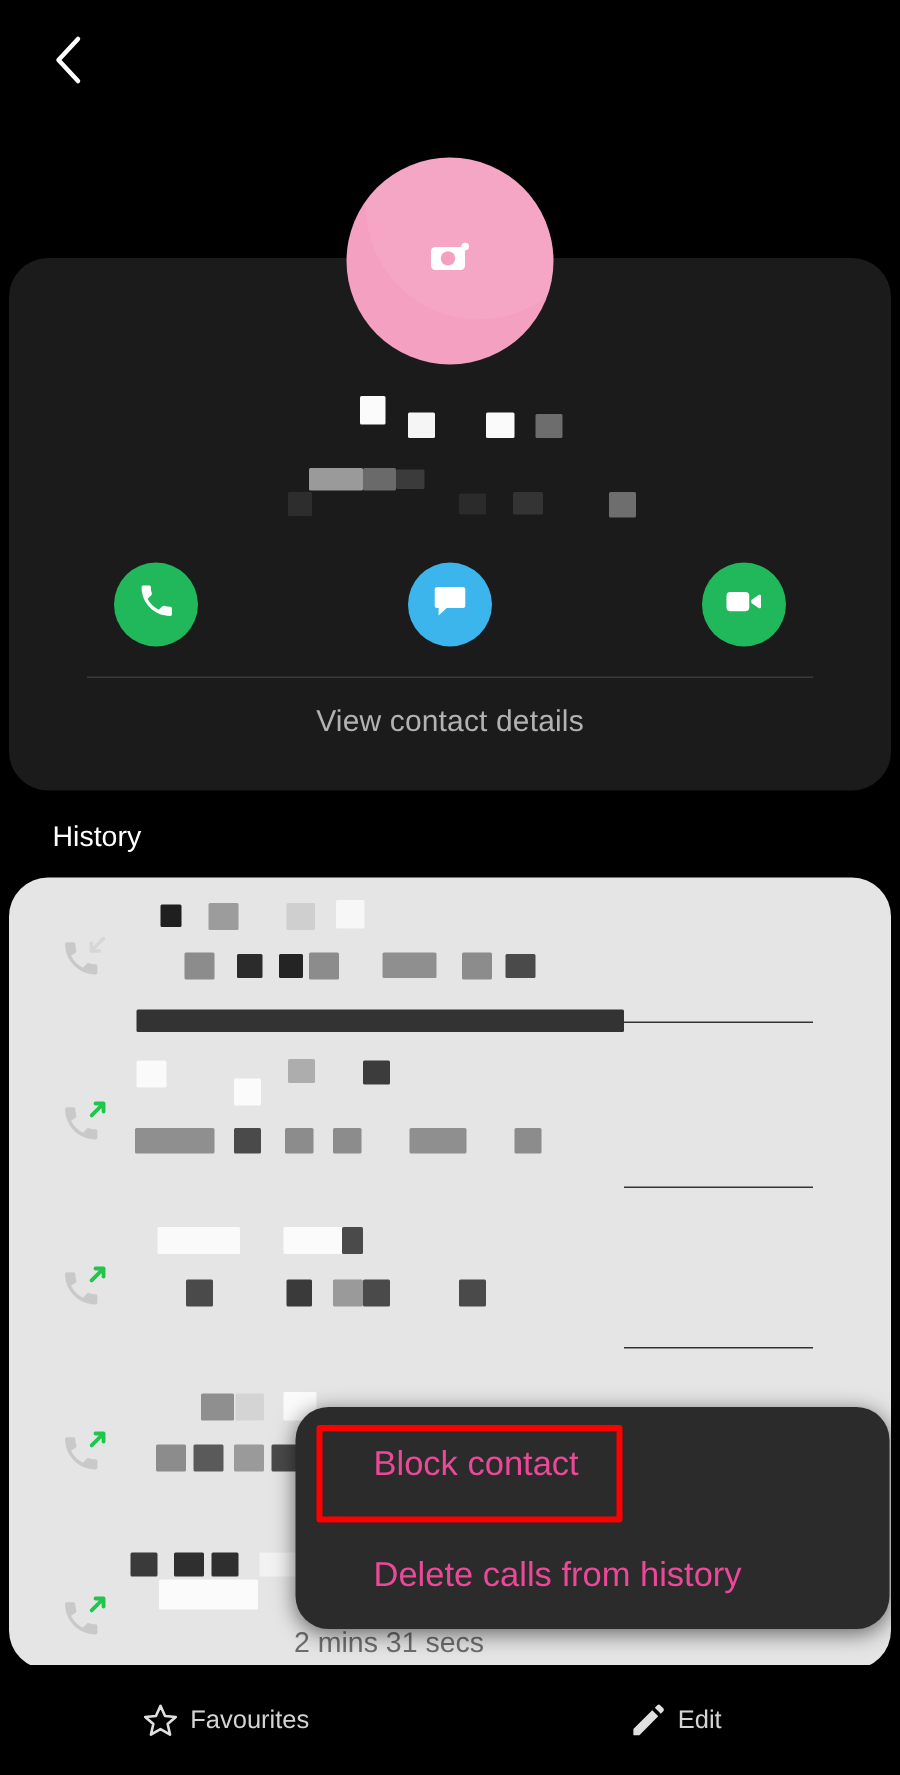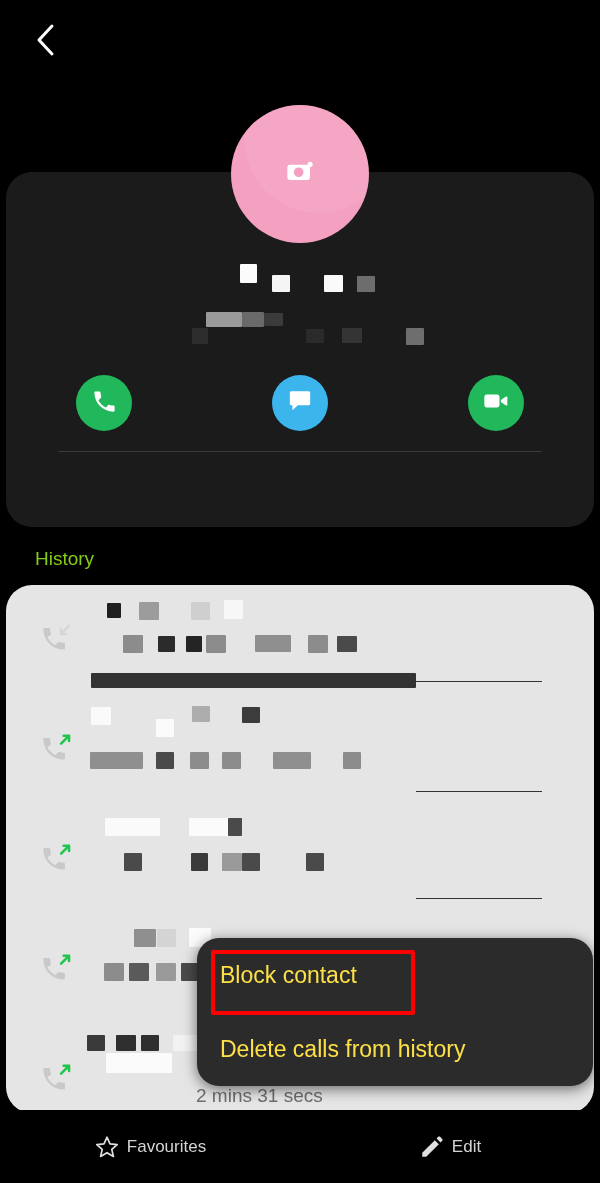--- a/index.html
+++ b/index.html
@@ -66,21 +66,21 @@
   }
   .view-details {
     position:absolute; left:0; top:298px; width:588px;
     text-align:center; color:#b2b2b2; font-size:20px;
     cursor:pointer; letter-spacing:.1px;
   }
 
   
   .history-label {
     position:absolute; left:35px; top:548px;
-    color:#84cc16; font-size:19px;
+    color:#ffffff; font-size:19px;
   }
   .history-card {
     position:absolute; left:6px; top:585px; width:588px; height:528px;
     background:#e5e5e5; border-radius:26px; overflow:hidden;
   }
   .hrow { position:absolute; left:0; width:588px; height:110px; }
   .hicon { position:absolute; left:34px; top:36px; width:34px; height:34px; }
   .hsep {
     position:absolute; left:100px; width:436px; height:1px; background:#333;
   }
@@ -93,21 +93,21 @@
   .menu {
     position:absolute; left:197px; top:938px;
     width:396px; height:148px;
     background:#2b2b2b; border-radius:22px;
     box-shadow:0 3px 14px rgba(0,0,0,.55);
     z-index:40;
   }
   .menu-item {
     position:absolute; left:0; width:396px; height:74px;
     display:flex; align-items:center;
-    color:#fde047; font-size:23px; padding-left:23px;
+    color:#ec4899; font-size:23px; padding-left:52px;
     cursor:pointer;
   }
   .menu-item.first { top:0; }
   .menu-item.second { top:74px; }
   .highlight-box {
     position:absolute; left:211px; top:950px;
     width:204px; height:65px;
     border:4px solid #fe0000; border-radius:2px;
     z-index:50; pointer-events:none;
   }
@@ -180,20 +180,21 @@
           <svg width="28" height="28" viewBox="0 0 24 24" fill="#ffffff">
             <rect x="2" y="6.5" width="13" height="11" rx="2.2"></rect>
             <path d="M16.2 11.2l4.4-3c.5-.3 1.1 0 1.1.6v6.4c0 .6-.6.9-1.1.6l-4.4-3v-1.6z"></path>
           </svg>
         </span>
       </div>
     </div>
 
     <div class="divider"></div>
 
+    <div class="view-details">View contact details</div>
   </div>
 
   <div class="avatar">
     <span>
       <svg width="32" height="32" viewBox="0 0 24 24">
         <rect x="2.5" y="6.5" width="17" height="11.5" rx="2.2" fill="#ffffff"></rect>
         <circle cx="11" cy="12.2" r="3.6" fill="#f4a0c0"></circle>
         <circle cx="19.6" cy="6.3" r="1.9" fill="#ffffff"></circle>
       </svg>
     </span>

